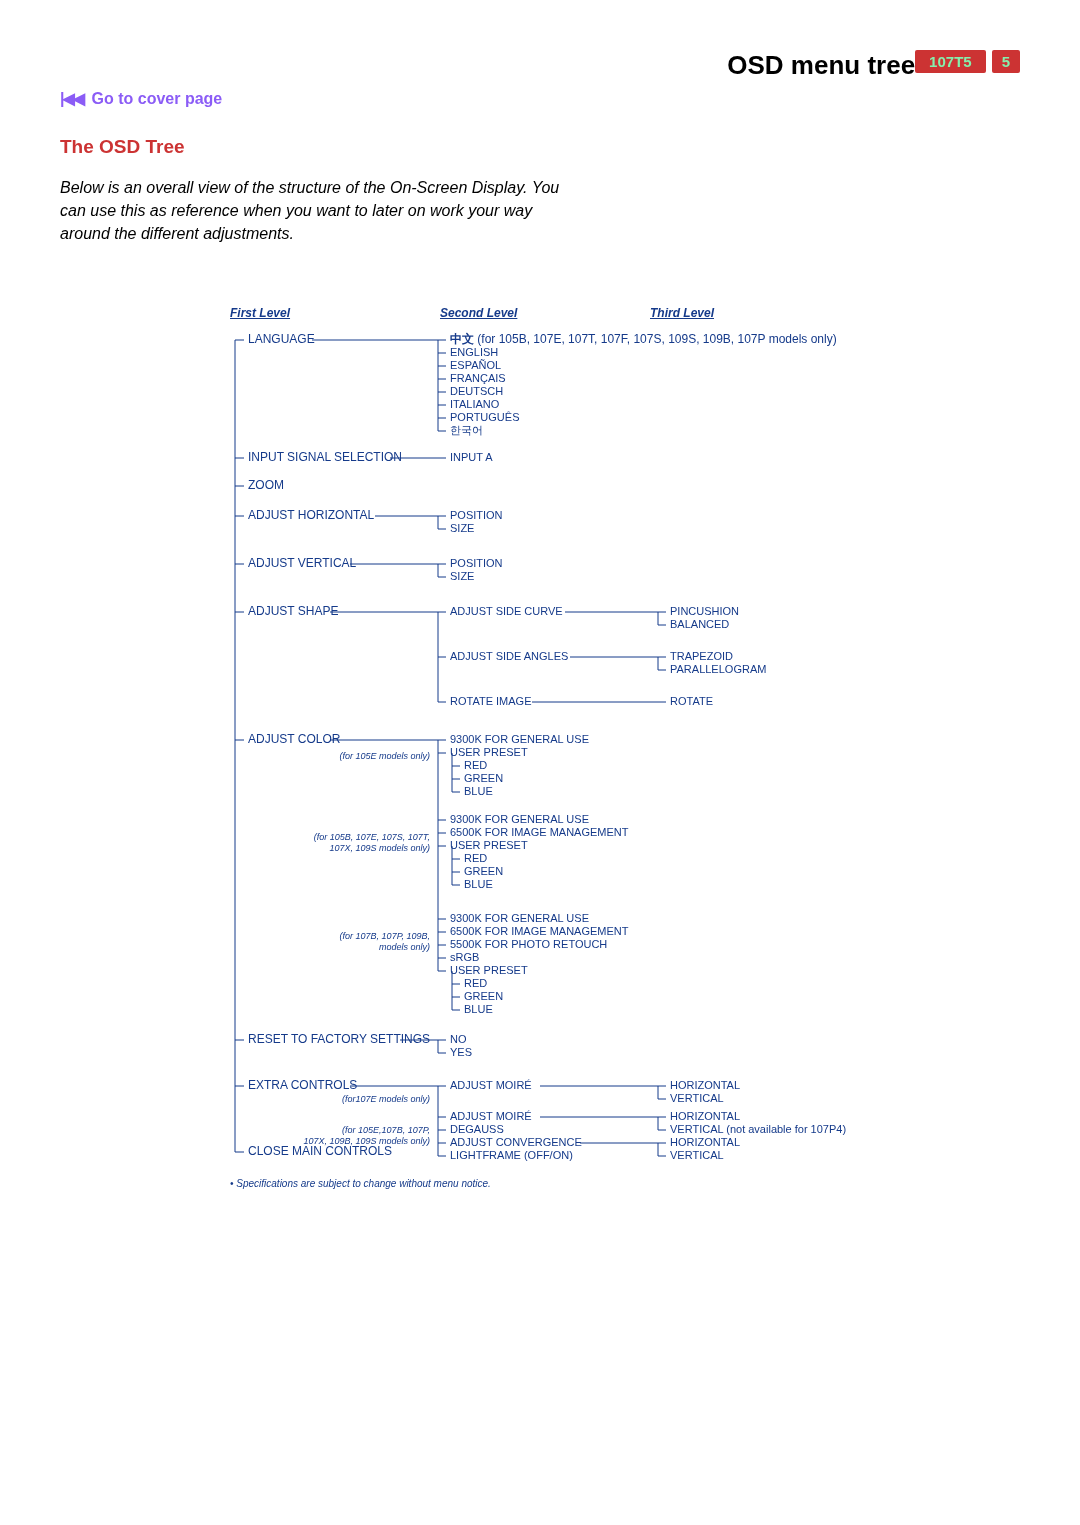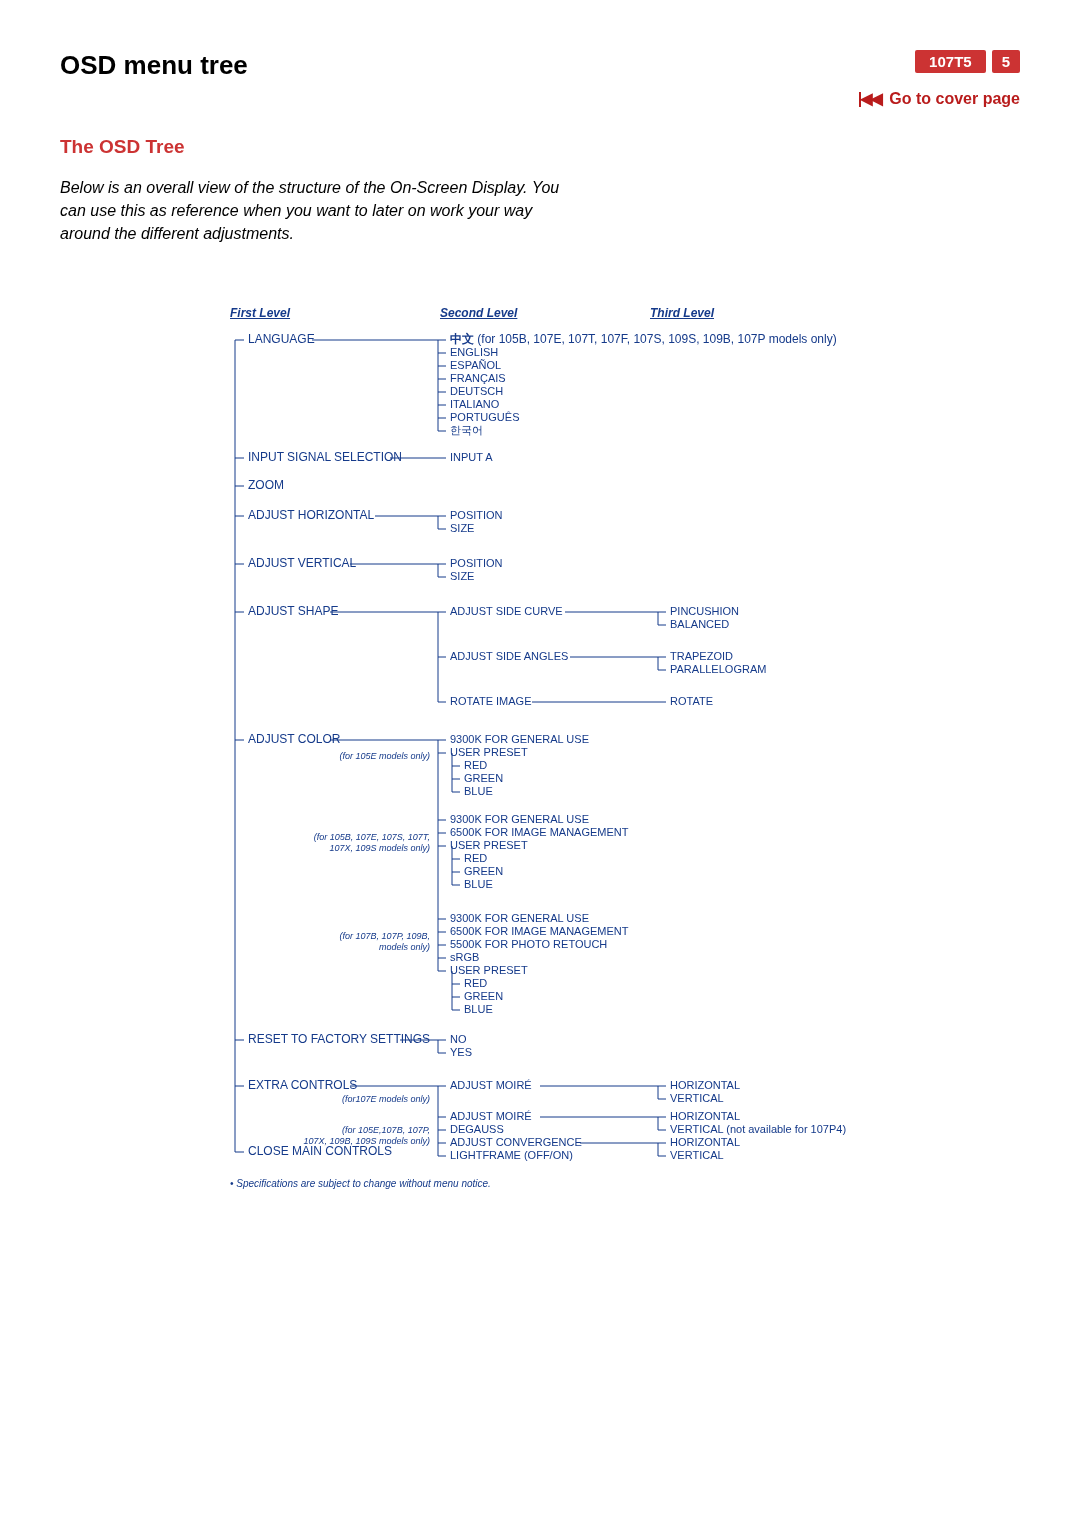--- a/index.html
+++ b/index.html
@@ -12,41 +12,40 @@
   .page {
     padding: 50px 60px;
   }
   .header-row {
     display: flex;
     align-items: flex-start;
     margin-bottom: 8px;
   }
   .title {
     flex: 1;
-    text-align: left;
+    text-align: right;
     font-weight: bold;
     font-size: 26px;
   }
   .badges {
     display: flex;
     align-items: center;
     gap: 6px;
   }
   .badge {
-    color: #ffffff;
+    color: #86efac;
     background: #c33;
     font-weight: bold;
     font-size: 15px;
     padding: 3px 14px;
     border-radius: 2px;
   }
   .badge.num { padding: 3px 10px; }
   .cover-link {
-    text-align: right;
-    color: #b91c1c;
+    color: #8b5cf6;
     font-weight: bold;
     font-size: 16px;
     margin-bottom: 28px;
   }
   .cover-link .rew {
     font-family: "Arial";
     letter-spacing: -2px;
     margin-right: 4px;
   }
   .section-title {

